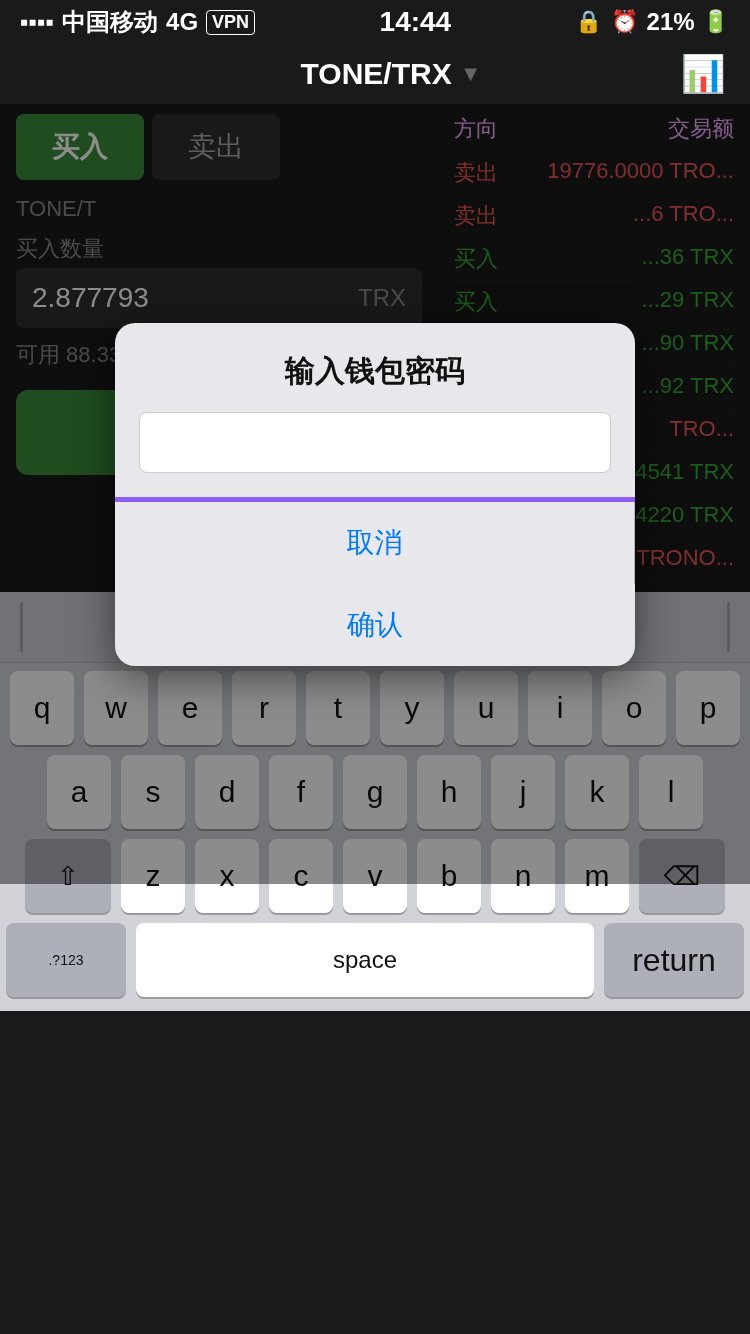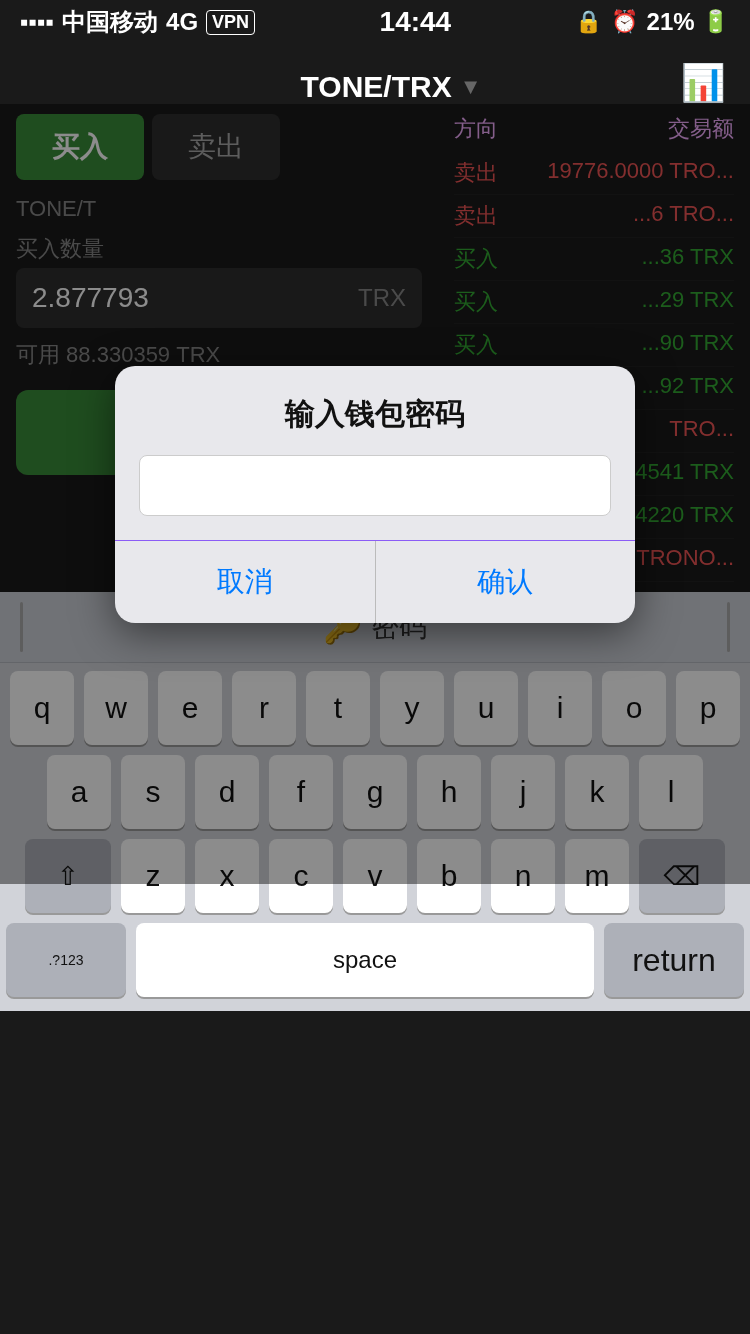--- a/index.html
+++ b/index.html
@@ -25,21 +25,21 @@
       font-weight: 600;
     }
     .status-left { display: flex; align-items: center; gap: 8px; }
     .status-right { display: flex; align-items: center; gap: 8px; }
 
     
     .header {
       background: #1a1a1a;
       display: flex;
       justify-content: center;
-      align-items: flex-end;
+      align-items: center;
       height: 60px;
       position: relative;
       margin-left: 32px;
     }
     .header-title {
       color: white;
       font-size: 30px;
       font-weight: 600;
       display: flex;
       align-items: center;
@@ -225,21 +225,22 @@
     .modal-input {
       width: 100%;
       border: none;
       outline: none;
       font-size: 26px;
       background: transparent;
       color: #333;
     }
     .modal-buttons {
       display: flex;
-      border-top: 1px solid #8b5cf6;
+      border-top: 5px solid #8b5cf6;
+      flex-direction: column;
     }
     .modal-btn-cancel {
       flex: 1;
       background: none;
       border: none;
       color: #007aff;
       font-size: 28px;
       padding: 22px;
       cursor: pointer;
       border-right: 1px solid #bbb;

